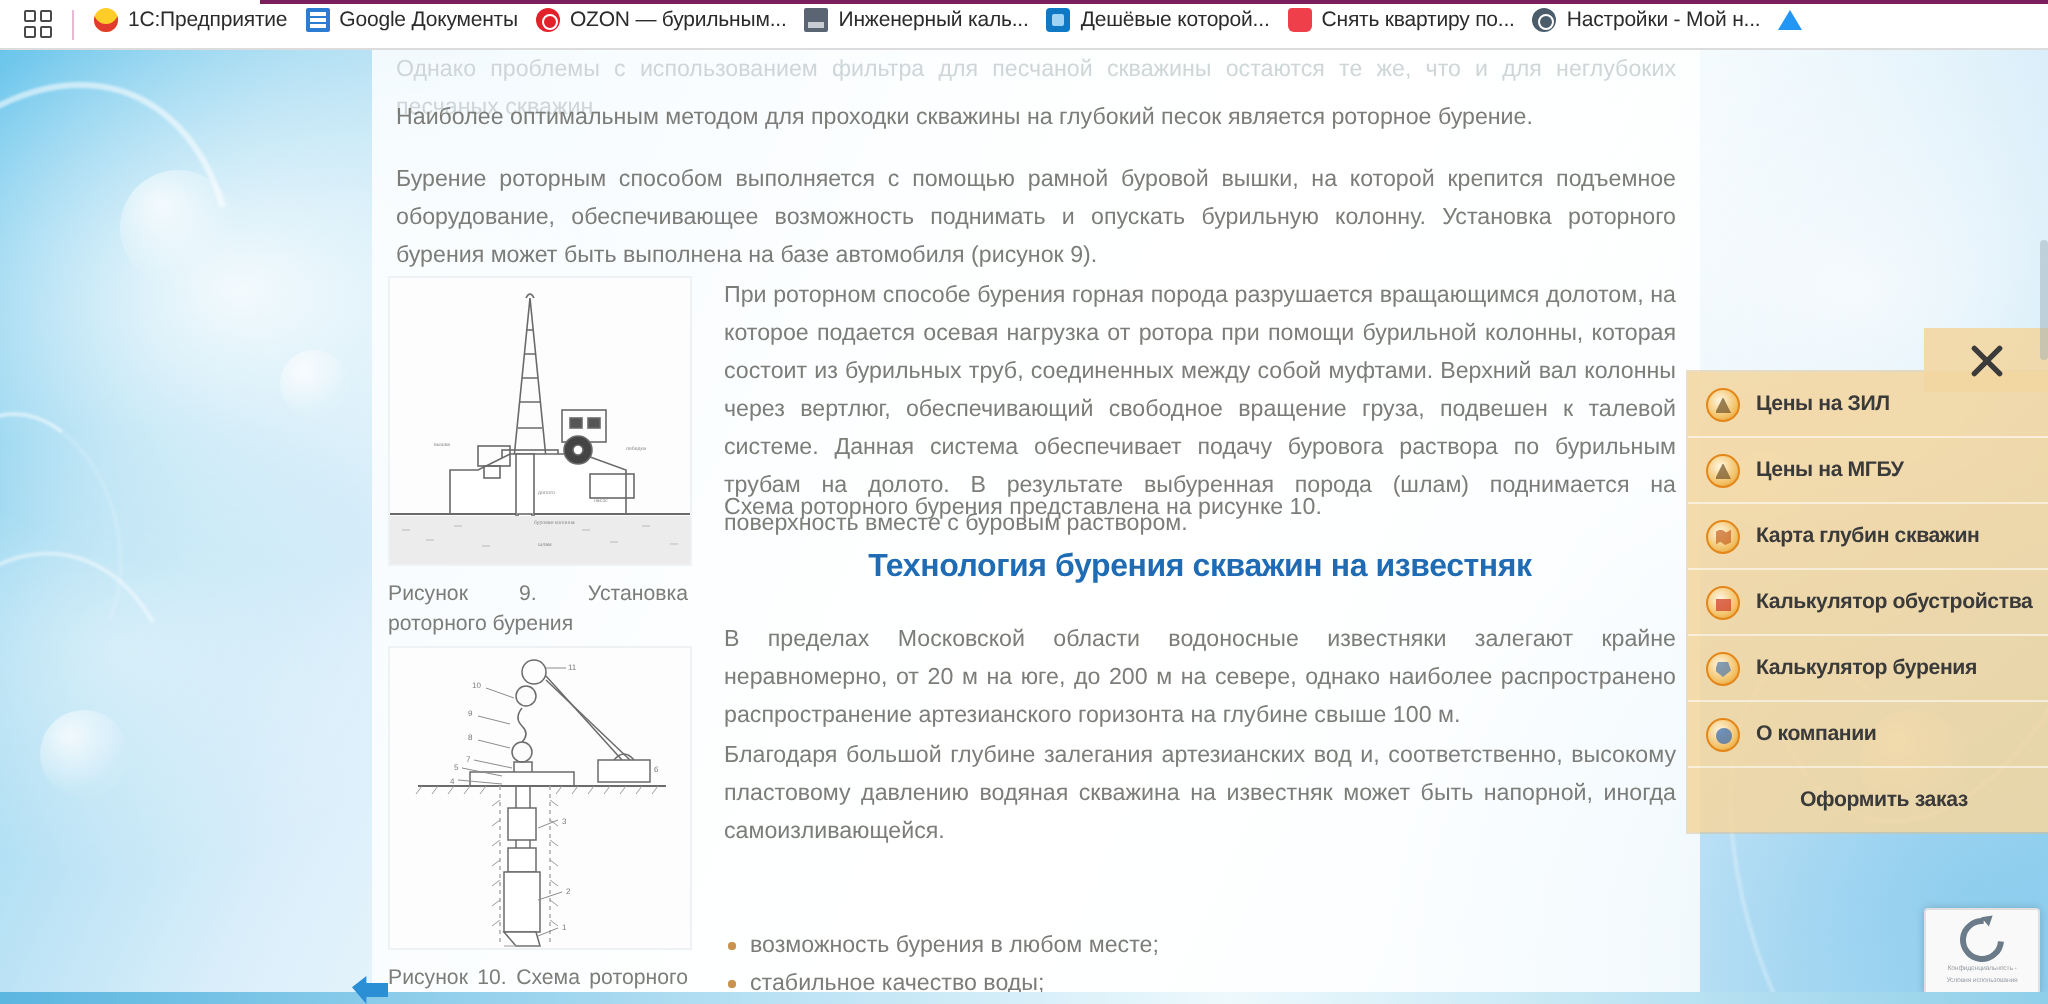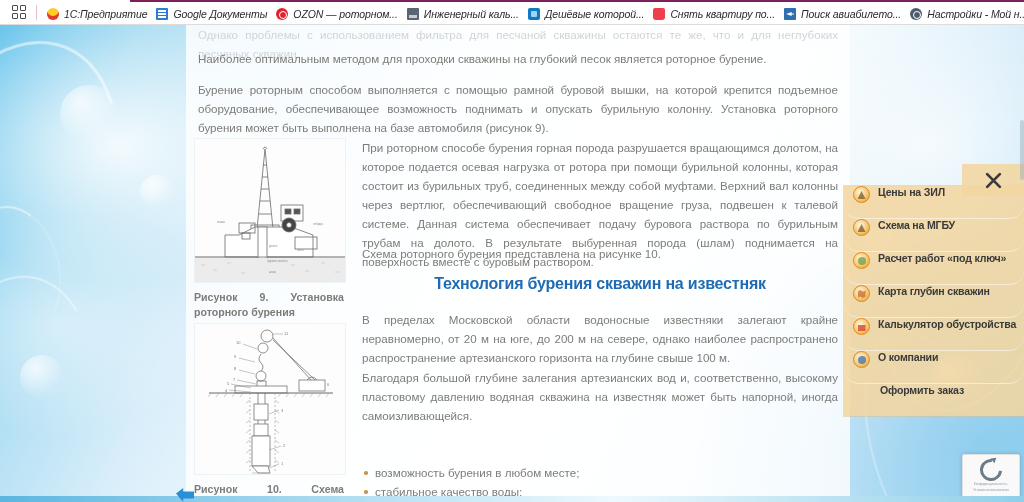--- a/index.html
+++ b/index.html
@@ -52,27 +52,26 @@
     border-radius: 1px;
   }
   .bm-divider {
     width: 1px; height: 15px;
     background: #e8b9d6;
     margin: 0 7px 0 2px;
     flex: none;
   }
   .bm-item {
     display: flex;
-    align-items: flex-end;
+    align-items: flex-start;
     gap: 5px;
     padding: 2px 6px 2px 3px;
     height: 20px;
     flex: none;
     white-space: nowrap;
-    font-style: italic;
   }
   .bm-label {
     font-size: 10.5px;
     color: #2b2b2b;
     letter-spacing: -0.1px;
   }
   .favicon {
     width: 12px; height: 12px;
     flex: none;
     border-radius: 2px;
@@ -177,21 +176,20 @@
     position: relative;
     overflow: hidden;
   }
   .fig-caption {
     color: #7c7c78;
     font-size: 10.6px;
     line-height: 15px;
     text-align: justify;
     margin-top: 7px;
     width: 150px;
-    font-weight: bold;
   }
 
   .bullets {
     list-style: none;
     color: #7c7c78;
     font-size: 11.6px;
     line-height: 19px;
   }
   .bullets li {
     position: relative;
@@ -211,28 +209,27 @@
     position: absolute;
     right: 0;
     top: 186px;
     width: 180px;
     z-index: 40;
     background: rgba(243,214,160,0.88);
     box-shadow: 0 0 0 1px rgba(220,190,140,0.5);
   }
   .qm-item {
     display: flex;
-    align-items: flex-start;
+    align-items: center;
     gap: 8px;
     height: 33px;
     padding: 0 18px 0 9px;
     border-bottom: 1px solid rgba(255,255,255,0.55);
-    border-radius: 15px;
-  }
-  .qm-item:last-child { border-bottom: none; }
+  }
+  .qm-item:last-child { border-bottom: none; margin-left: 20px; }
   .qm-label {
     font-size: 10.6px;
     font-weight: bold;
     color: #3a3a3a;
     white-space: nowrap;
     letter-spacing: -0.2px;
   }
   .qm-icon {
     width: 17px; height: 17px;
     border-radius: 50%;
@@ -495,33 +492,33 @@
   </svg>
 </div>
 
 <div id="quick-menu">
   <div class="qm-item">
     <span class="qm-icon ic-zil"></span>
     <span class="qm-label">Цены на ЗИЛ</span>
   </div>
   <div class="qm-item">
     <span class="qm-icon ic-mgbu"></span>
-    <span class="qm-label">Схема на МГБУ</span>
-  </div>
-  <div class="qm-item">
-    <span class="qm-icon ic-key"></span>
-    <span class="qm-label">Расчет работ «под ключ»</span>
+    <span class="qm-label">Цены на МГБУ</span>
   </div>
   <div class="qm-item">
     <span class="qm-icon ic-map"></span>
     <span class="qm-label">Карта глубин скважин</span>
   </div>
   <div class="qm-item">
     <span class="qm-icon ic-build"></span>
     <span class="qm-label">Калькулятор обустройства</span>
+  </div>
+  <div class="qm-item">
+    <span class="qm-icon ic-drill"></span>
+    <span class="qm-label">Калькулятор бурения</span>
   </div>
   <div class="qm-item">
     <span class="qm-icon ic-info"></span>
     <span class="qm-label">О компании</span>
   </div>
   <div class="qm-item order-item">
     <span class="qm-label">Оформить заказ</span>
   </div>
 </div>
 
@@ -546,39 +543,35 @@
   <div class="bm-item">
     <span class="favicon fav-1c"></span>
     <span class="bm-label">1С:Предприятие</span>
   </div>
   <div class="bm-item">
     <span class="favicon fav-gdocs"></span>
     <span class="bm-label">Google Документы</span>
   </div>
   <div class="bm-item">
     <span class="favicon fav-ozon"></span>
-    <span class="bm-label">OZON — роторном...</span>
+    <span class="bm-label">OZON — бурильным...</span>
   </div>
   <div class="bm-item">
     <span class="favicon fav-calc"></span>
     <span class="bm-label">Инженерный каль...</span>
   </div>
   <div class="bm-item">
     <span class="favicon fav-avia"></span>
     <span class="bm-label">Дешёвые которой...</span>
   </div>
   <div class="bm-item">
     <span class="favicon fav-flat"></span>
     <span class="bm-label">Снять квартиру по...</span>
   </div>
   <div class="bm-item">
-    <span class="favicon fav-search"></span>
-    <span class="bm-label">Поиск авиабилето...</span>
-  </div>
-  <div class="bm-item">
     <span class="favicon fav-settings"></span>
     <span class="bm-label">Настройки - Мой н...</span>
   </div>
   <div class="bm-item">
     <span class="favicon fav-drive"></span>
 
   </div>
 
 </div>
 

